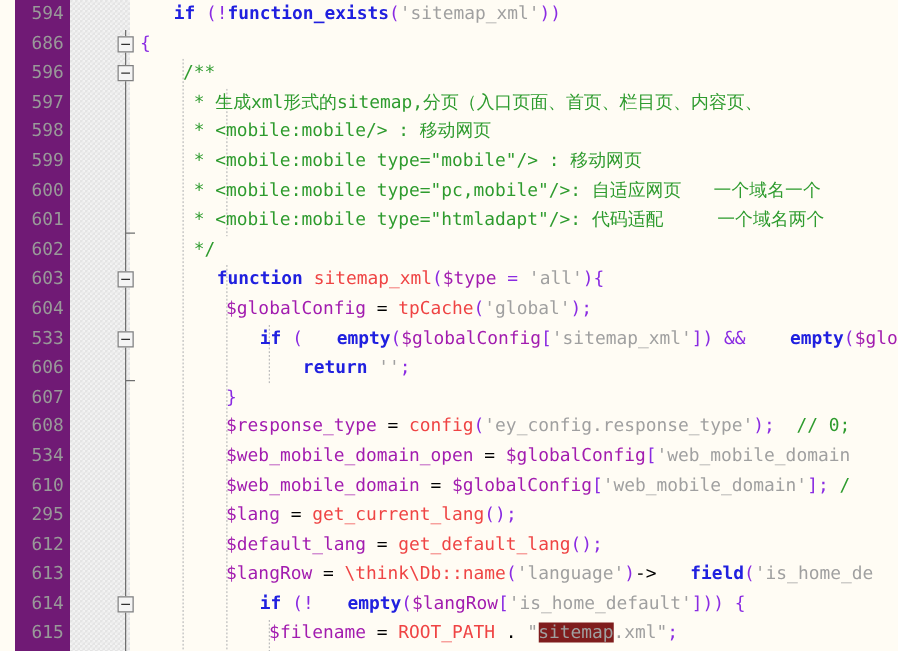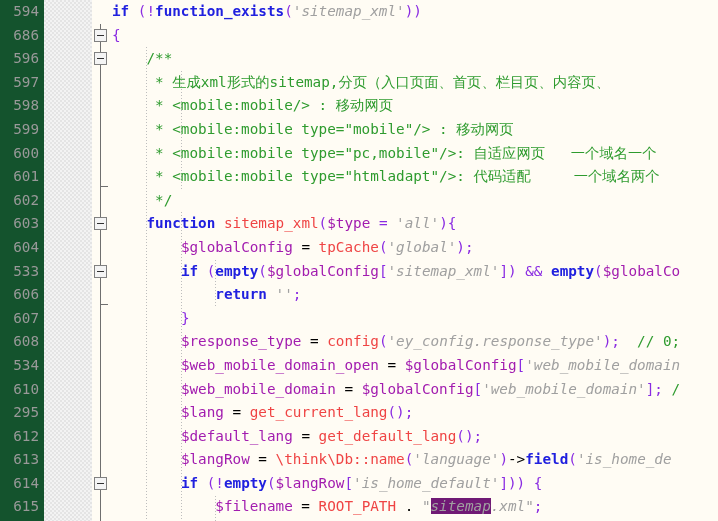--- a/index.html
+++ b/index.html
@@ -16,24 +16,24 @@
     background: #fffcf4;
     font-family: "DejaVu Sans Mono", "Liberation Mono", monospace;
     font-size: 14.3px;
     line-height: 23.6px;
     -webkit-font-smoothing: none;
   }
 
   
   .gutter {
     position: absolute;
-    left: 0; top: 0;
+    left: 12px; top: 0;
     width: 92px;
     height: 100%;
-    background: #14532d;
+    background: #701a75;
     z-index: 3;
   }
   .gutter-hatch {
     position: absolute;
     left: 44px; top: 0;
     width: 48px;
     height: 100%;
     background-color: #e4e4e4;
     background-image:
       linear-gradient(45deg, #f3f3f3 25%, transparent 25%, transparent 75%, #f3f3f3 75%),
@@ -118,30 +118,30 @@
   
   .guide {
     position: absolute;
     width: 1px;
     background-image: linear-gradient(to bottom, #bdbdbd 50%, transparent 50%);
     background-size: 1px 3px;
     z-index: 1;
   }
 
   
-  .t-kw      { color: #2020df; font-weight: bold; }
+  .t-kw      { color: #2020df; font-weight: bold; margin-left: 27px; }
   .t-fn      { color: #2020df; font-weight: bold; }
   .t-var     { color: #a21caf; }
   .t-plain   { color: #1a1a8c; }
-  .t-str     { color: #a0a0a0; font-style: italic; }
+  .t-str     { color: #a0a0a0; }
   .t-punc    { color: #8a2be2; }
   .t-cmt     { color: #2e9b2e; }
   .t-const   { color: #ef4444; }
   .t-op      { color: #000000; }
-  .hl        { background: #701a75; text-align: center; }
+  .hl        { background: #7f1d1d; text-align: center; }
 </style>
 </head>
 <body>
 
 <div id="editor-root">
 
   <div class="gutter">
     <div class="gutter-hatch"></div>
     <div class="linenums" id="linenums">
         <div>594</div>

